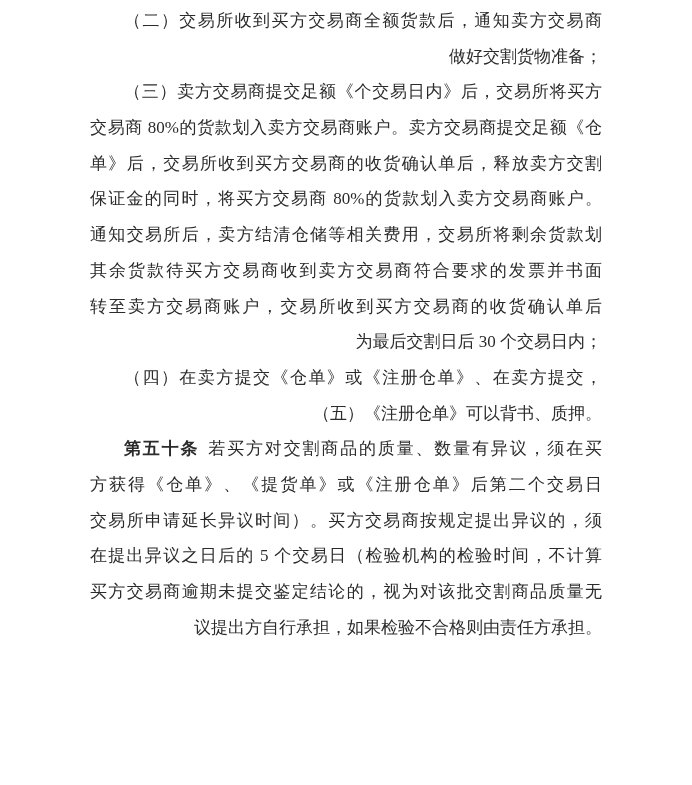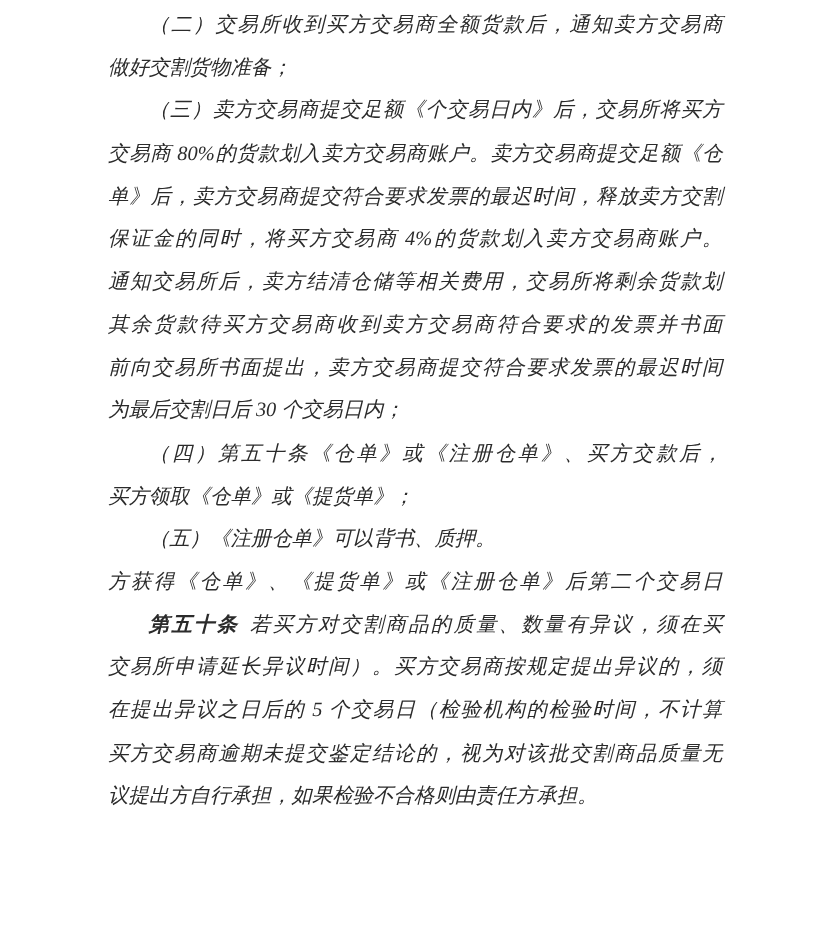--- a/index.html
+++ b/index.html
@@ -11,33 +11,32 @@
   }
   body {
     font-family: "Liberation Serif", "DejaVu Serif", serif;
     color: #2b2b2b;
   }
   .page {
     position: relative;
     width: 692px;
     height: 605px;
     background: #ffffff;
-    font-style: italic;
   }
   .doc {
     position: absolute;
     left: 90px;
     top: 3px;
     width: 512px;
   }
   .para { margin: 0; }
   .ln {
     font-size: 17px;
     line-height: 35.68px;
-    text-align: left;
+    text-align: right;
     overflow: visible;
   }
   
   .just {
     text-align: justify;
     text-align-last: justify;
   }
   
   .first { text-indent: 34px; }
   
@@ -54,42 +53,41 @@
   <div class="doc">
 
     <div class="para">
       <div class="ln first just">（二）交易所收到买方交易商全额货款后，通知卖方交易商</div>
       <div class="ln">做好交割货物准备；</div>
     </div>
 
     <div class="para">
       <div class="ln first just">（三）卖方交易商提交足额《个交易日内》后，交易所将买方</div>
       <div class="ln just">交易商 80%的货款划入卖方交易商账户。卖方交易商提交足额《仓</div>
-      <div class="ln just">单》后，卖方交易商提交符合要求发票的最迟时间，释放卖方交割</div>
-      <div class="ln just">保证金的同时，将买方交易商 4%的货款划入卖方交易商账户。</div>
+      <div class="ln just">单》后，交易所收到买方交易商的收货确认单后，释放卖方交割</div>
+      <div class="ln just">保证金的同时，将买方交易商 80%的货款划入卖方交易商账户。</div>
       <div class="ln just">通知交易所后，卖方结清仓储等相关费用，交易所将剩余货款划</div>
       <div class="ln just">其余货款待买方交易商收到卖方交易商符合要求的发票并书面</div>
-      <div class="ln just">前向交易所书面提出，卖方交易商提交符合要求发票的最迟时间</div>
+      <div class="ln just">转至卖方交易商账户，交易所收到买方交易商的收货确认单后</div>
       <div class="ln">为最后交割日后 30 个交易日内；</div>
     </div>
 
     <div class="para">
-      <div class="ln first just">（四）第五十条《仓单》或《注册仓单》、买方交款后，</div>
-      <div class="ln">买方领取《仓单》或《提货单》；</div>
+      <div class="ln first just">（四）在卖方提交《仓单》或《注册仓单》、在卖方提交，</div>
     </div>
 
     <div class="para">
       <div class="ln first">（五）《注册仓单》可以背书、质押。</div>
     </div>
 
     <div class="para">
-      <div class="ln just">方获得《仓单》、《提货单》或《注册仓单》后第二个交易日</div>
       <div class="ln first just">
         <span class="term">第五十条</span><span>若买方对交割商品的质量、数量有异议，须在买</span>
       </div>
+      <div class="ln just">方获得《仓单》、《提货单》或《注册仓单》后第二个交易日</div>
       <div class="ln just">交易所申请延长异议时间）。买方交易商按规定提出异议的，须</div>
       <div class="ln just">在提出异议之日后的 5 个交易日（检验机构的检验时间，不计算</div>
       <div class="ln just">买方交易商逾期未提交鉴定结论的，视为对该批交割商品质量无</div>
       <div class="ln">议提出方自行承担，如果检验不合格则由责任方承担。</div>
     </div>
 
   </div>
 </div>
 
 </body></html>

